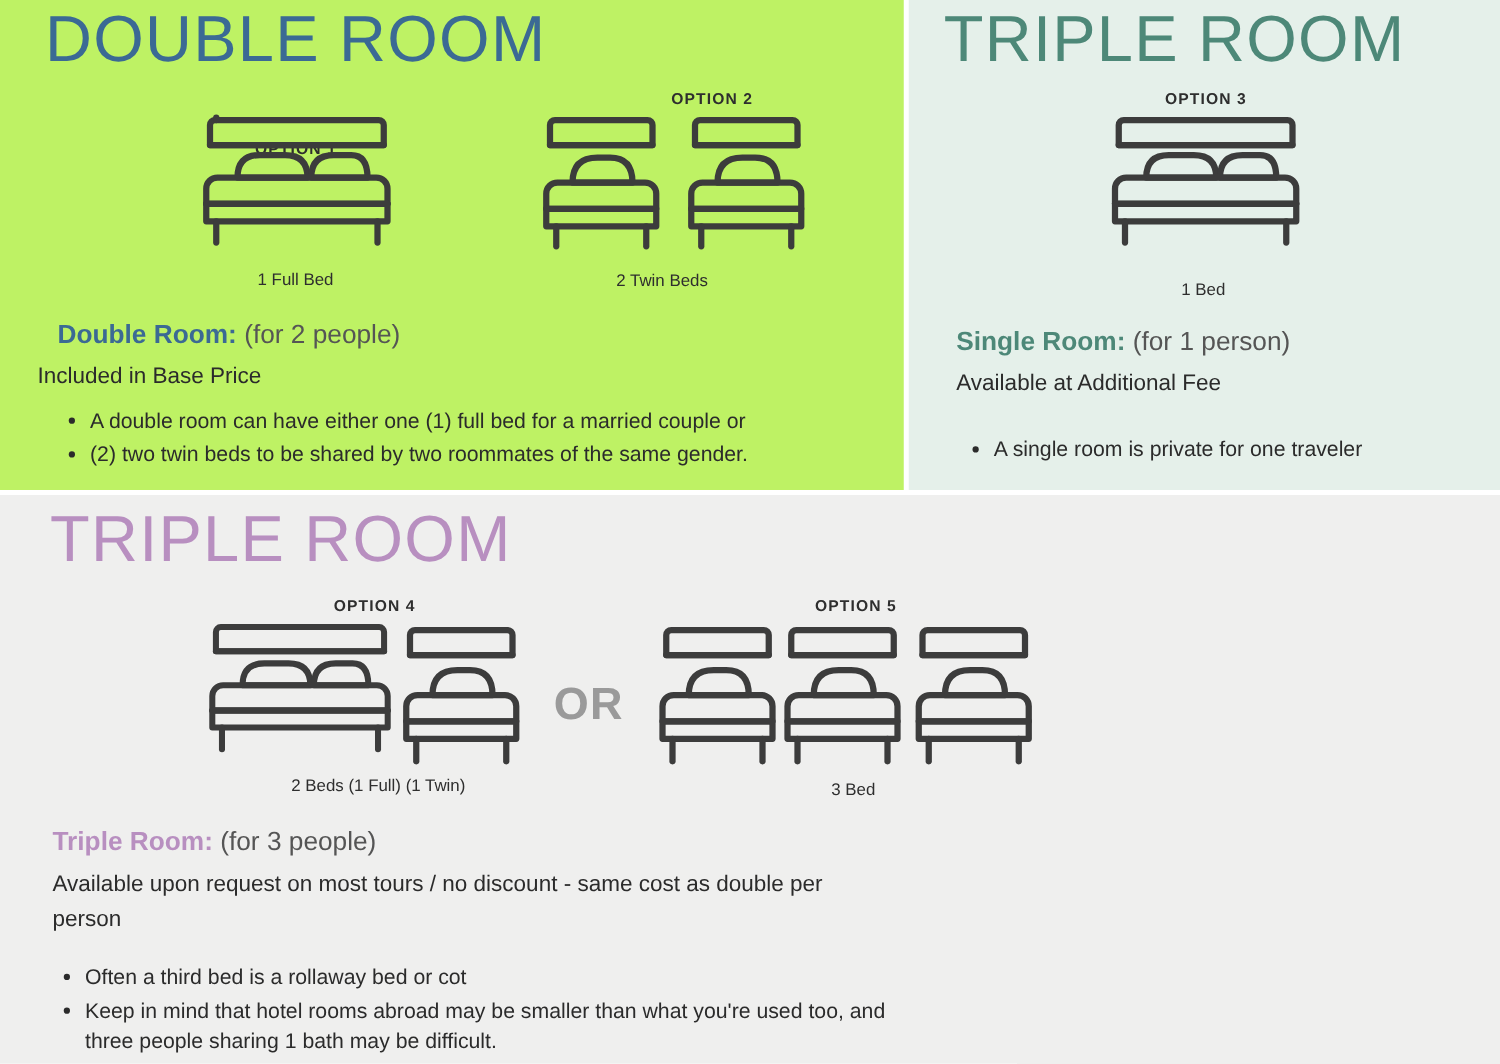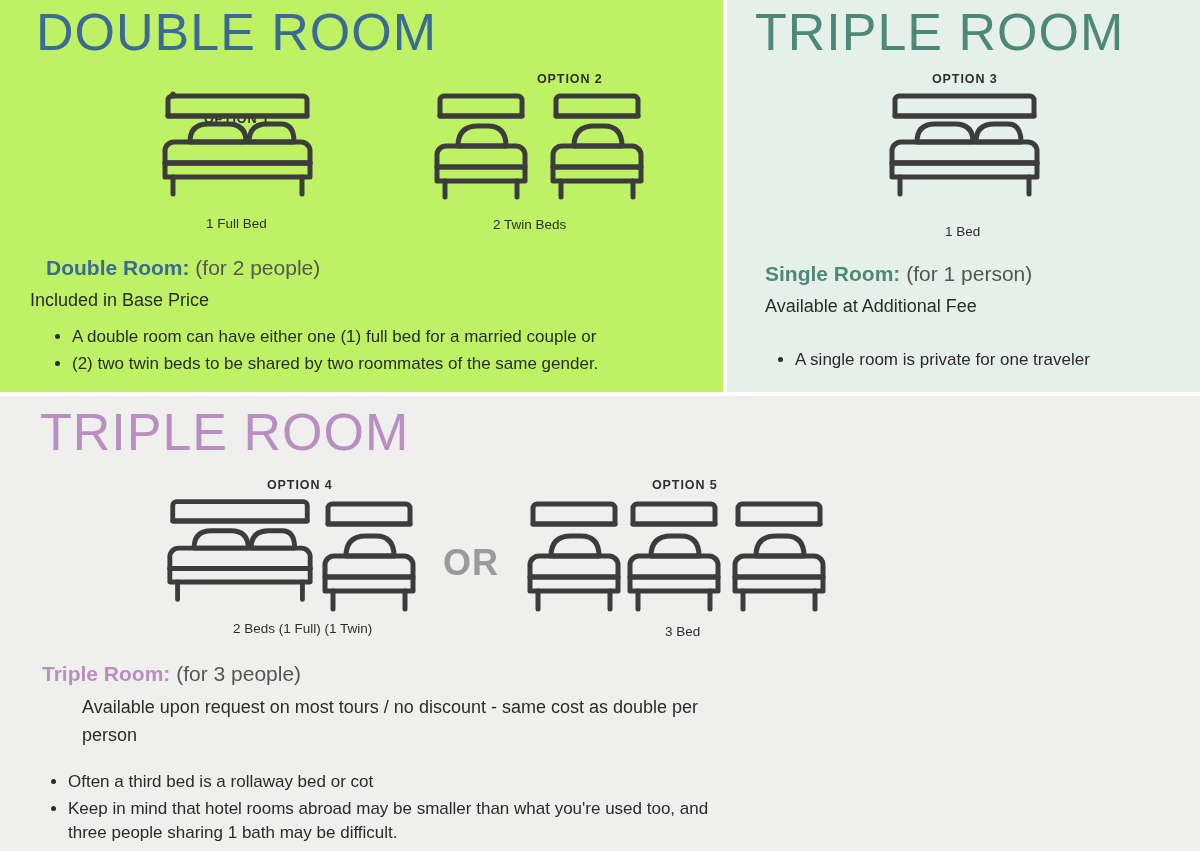--- a/index.html
+++ b/index.html
@@ -288,21 +288,21 @@
         <path d="M13 95 v18"></path>
         <path d="M85 95 v18"></path>
       </svg>
     </div>
 
     <div class="cap-label" style="left:665px; top:228px;">3 Bed</div>
 
     <div class="subhead sub-triple" style="left:42px; top:266px;">
       <b>Triple Room:</b><span class="light"> (for 3 people)</span>
     </div>
-    <div class="subline" style="left:42px; top:298px; width:640px; line-height:1.55; white-space:normal;margin-left:40px;">Available upon request on most tours / no discount - same cost as double per person</div>
+    <div class="subline" style="left:42px; top:298px; width:640px; line-height:1.55; white-space:normal;">Available upon request on most tours / no discount - same cost as double per person</div>
 
     <ul class="bullets" style="left:42px; top:374px; width:650px;">
       <li>Often a third bed is a rollaway bed or cot</li>
       <li>Keep in mind that hotel rooms abroad may be smaller than what you're used too, and three people sharing 1 bath may be difficult.</li>
     </ul>
   </div>
 
 </div>
 
 </body></html>

